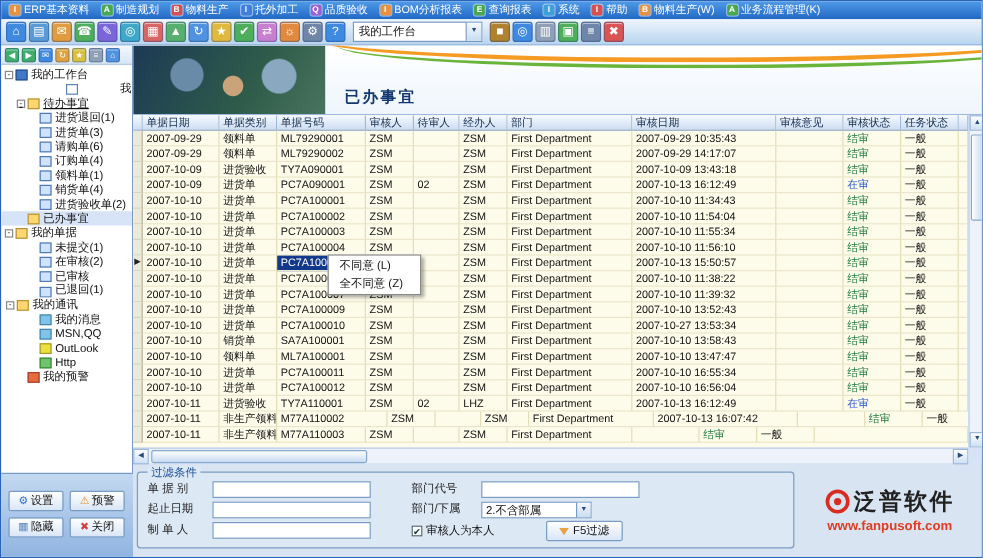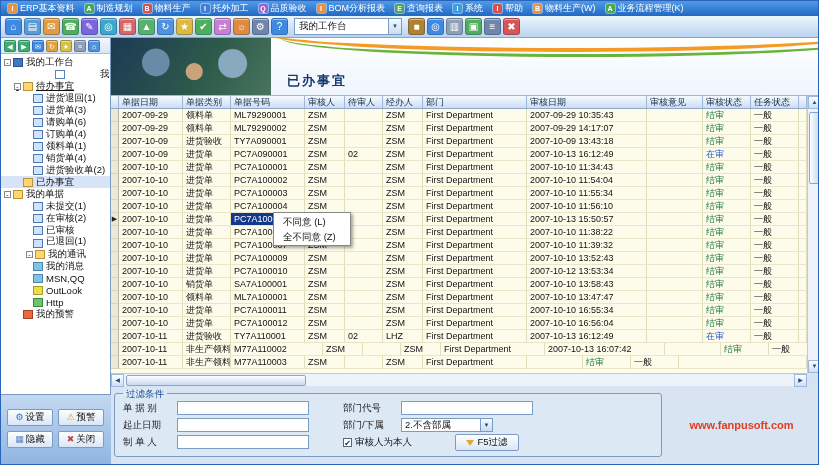--- a/index.html
+++ b/index.html
@@ -262,21 +262,21 @@
         <div class="tree-row" style="padding-left: 23px;">
           <span class="expander" style="visibility: hidden;"></span>
           <span class="ticon doc-blue"></span>
           <span class="tlabel">已审核</span>
         </div>
         <div class="tree-row" style="padding-left: 23px; align-items: flex-end;">
           <span class="expander" style="visibility: hidden;"></span>
           <span class="ticon doc-blue"></span>
           <span class="tlabel">已退回(1)</span>
         </div>
-        <div class="tree-row" style="padding-left: 25px;">
+        <div class="tree-row" style="padding-left: 4px;">
           <span class="expander">-</span>
           <span class="ticon folder"></span>
           <span class="tlabel">我的通讯</span>
         </div>
         <div class="tree-row" style="padding-left: 23px;">
           <span class="expander" style="visibility: hidden;"></span>
           <span class="ticon msg"></span>
           <span class="tlabel">我的消息</span>
         </div>
         <div class="tree-row" style="padding-left: 23px;">
@@ -529,21 +529,21 @@
           </div>
           <div class="grow">
             <div class="cell ind" style="width: 8px;"></div>
             <div class="cell" style="width: 64px;">2007-10-10</div>
             <div class="cell" style="width: 48px;">进货单</div>
             <div class="cell" style="width: 74px;">PC7A100010</div>
             <div class="cell" style="width: 40px;">ZSM</div>
             <div class="cell" style="width: 38px;"></div>
             <div class="cell" style="width: 40px;">ZSM</div>
             <div class="cell" style="width: 104px;">First Department</div>
-            <div class="cell" style="width: 120px;">2007-10-12 13:53:34</div>
+            <div class="cell" style="width: 120px;">2007-10-27 13:53:34</div>
             <div class="cell" style="width: 56px;"></div>
             <div class="cell st-green" style="width: 48px;">结审</div>
             <div class="cell" style="width: 48px;">一般</div>
             <div class="cell" style="flex: 1 1 0%;"></div>
           </div>
           <div class="grow">
             <div class="cell ind" style="width: 8px;"></div>
             <div class="cell" style="width: 64px;">2007-10-10</div>
             <div class="cell" style="width: 48px;">销货单</div>
             <div class="cell" style="width: 74px;">SA7A100001</div>
@@ -687,20 +687,24 @@
         <span>审核人为本人</span>
       </div>
 
       <div class="f5btn">
         <span class="funnel"></span>
         <span>F5过滤</span>
       </div>
     </div>
 
     <div id="brand">
+      <div class="brand-row">
+        <span class="brand-logo"></span>
+        <span class="brand-name">泛普软件</span>
+      </div>
       <span class="brand-url">www.fanpusoft.com</span>
     </div>
 
   </div>
 
   <div id="ctxmenu">
       <div class="ctx-item">不同意 (L)</div>
       <div class="ctx-item">全不同意 (Z)</div>
     </div>
 

